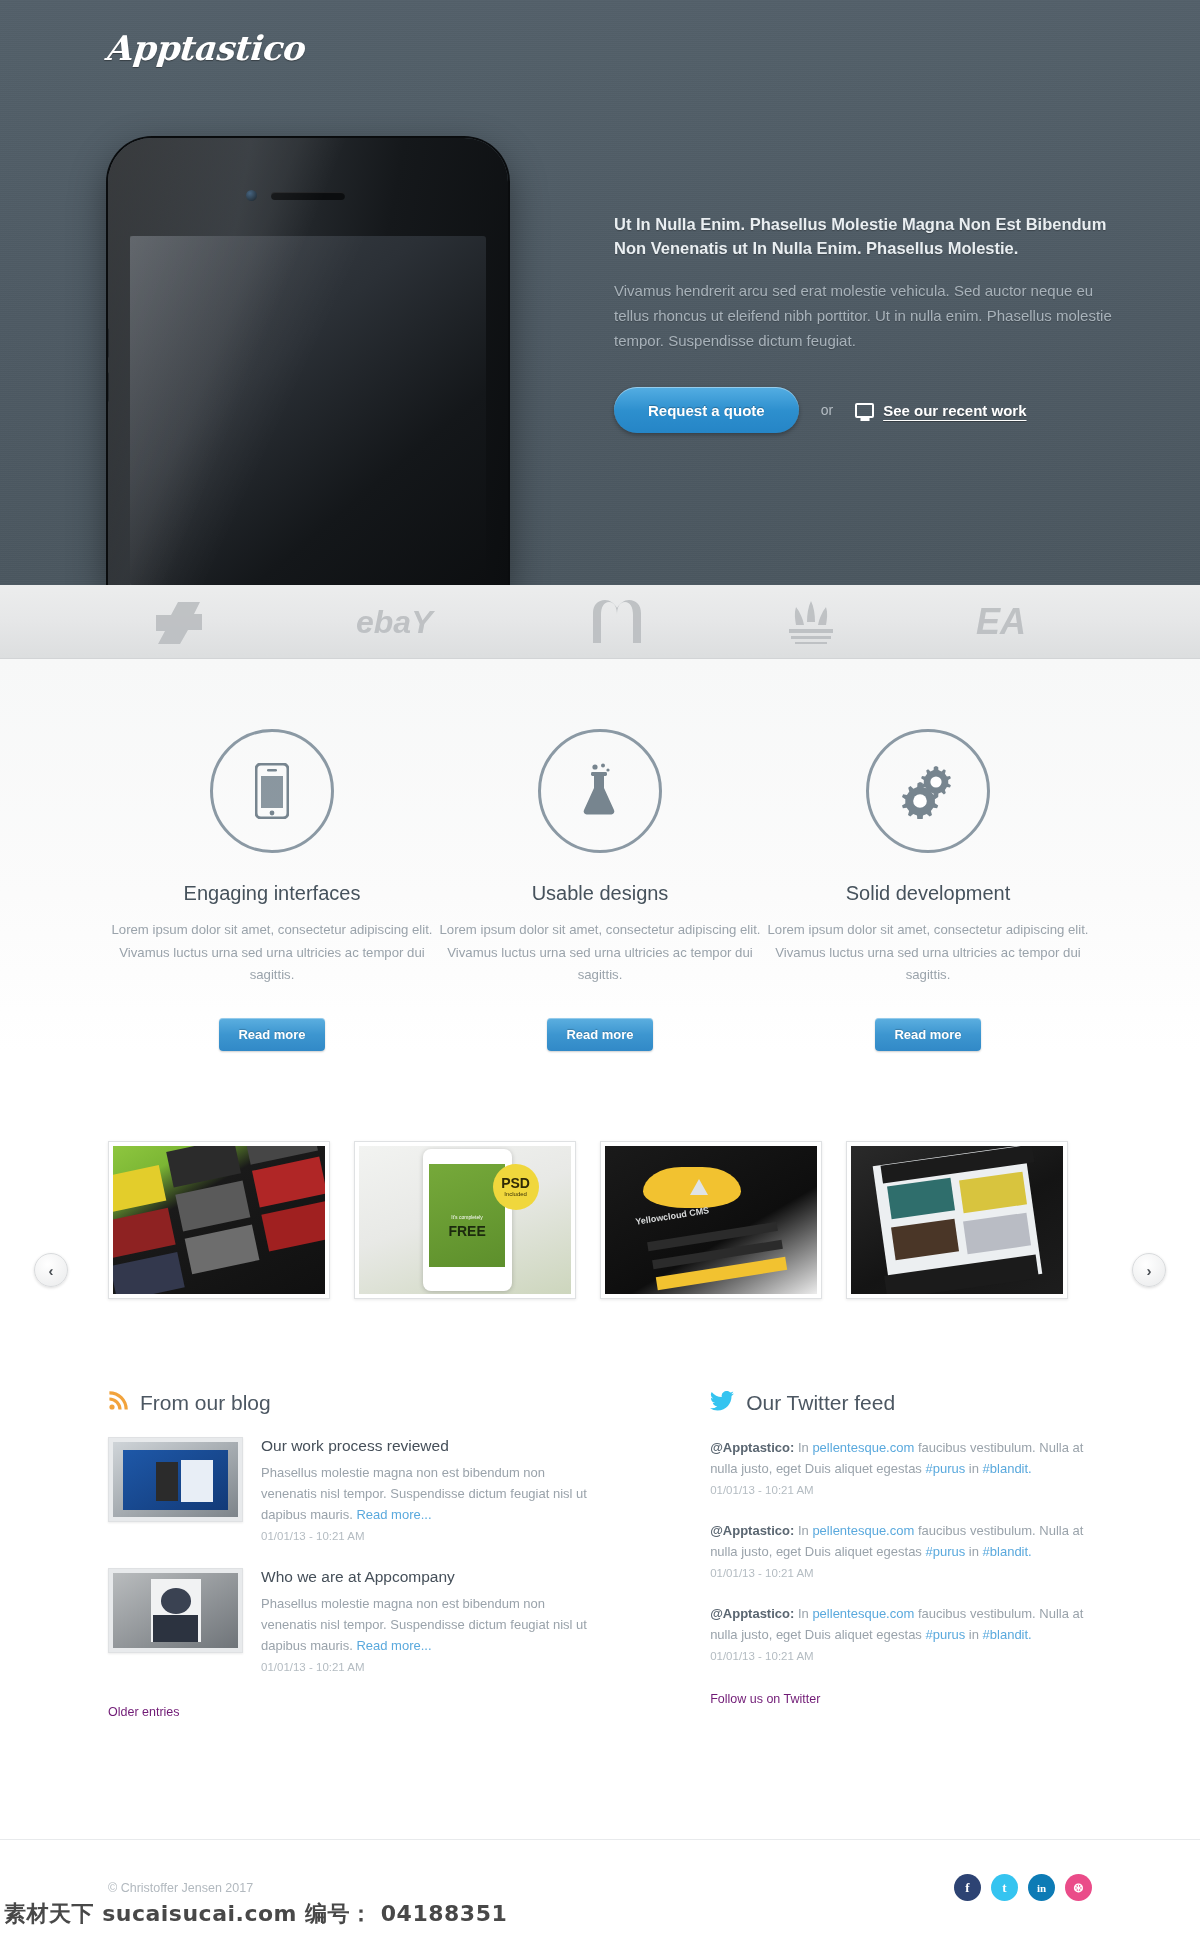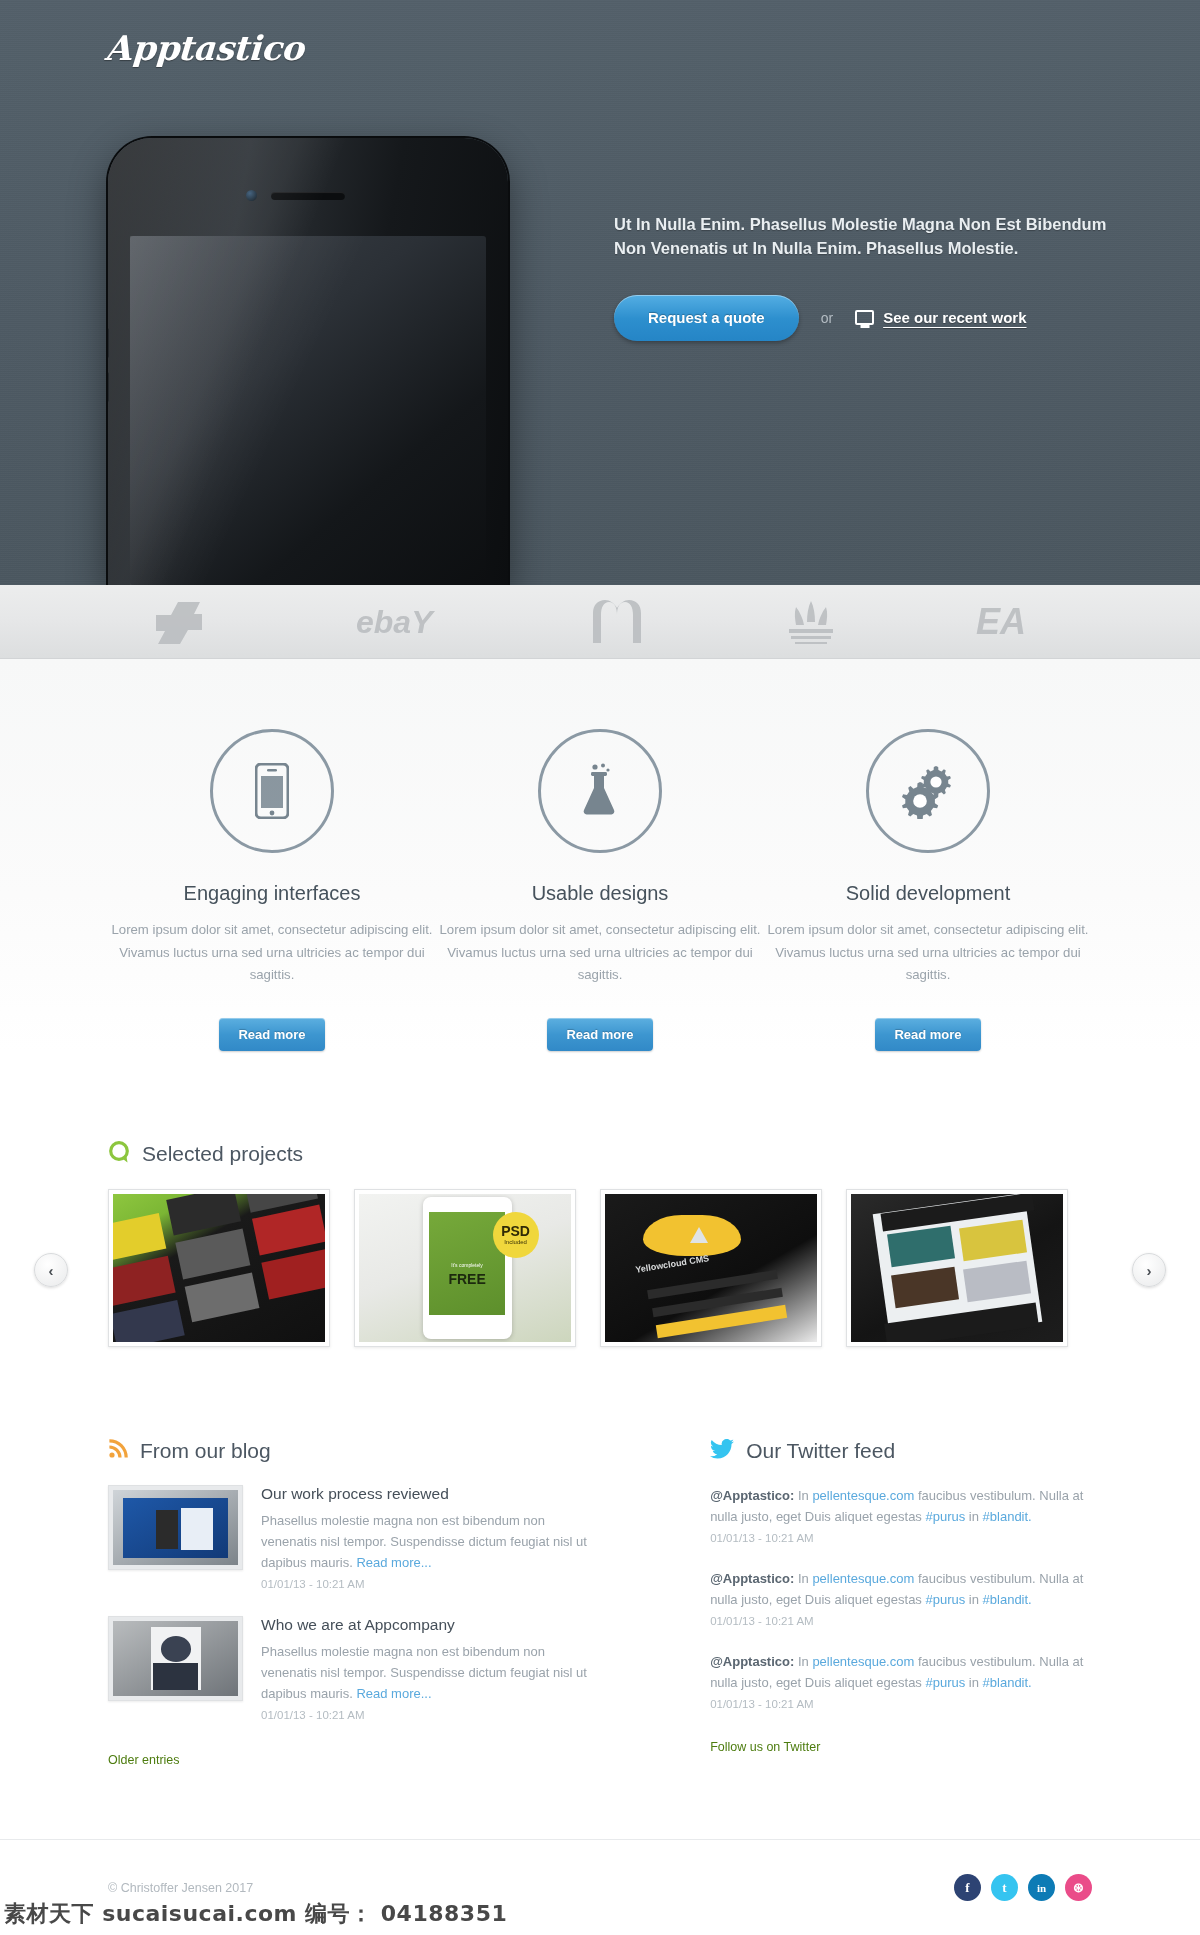--- a/index.html
+++ b/index.html
@@ -181,21 +181,21 @@
   .post-thumb-inner { width:100%; height:100%; position:relative; overflow:hidden; }
   .post-body { flex:1; }
   .post-title { font-size: 15.5px; color:#454f59; margin-bottom: 7px; }
   .post-text { font-size: 13px; color:#9aa3ab; line-height: 1.62; }
   .link { color:#5aa9dd; text-decoration:none; }
   .post-date { margin-top: 5px; font-size: 11.5px; color:#b4bcc2; }
   .tweet { margin-bottom: 24px; }
   .tweet-text { font-size: 13px; color:#9aa3ab; line-height: 1.62; }
   .tweet-user { color:#5a6671; font-weight:700; }
   .tweet-date { margin-top: 5px; font-size: 11.5px; color:#b4bcc2; }
-  .more-link { font-size: 12.5px; color:#4d7c0f; text-decoration:none; display:inline-block; margin-top:6px; }
+  .more-link { font-size: 12.5px; color:#701a75; text-decoration:none; display:inline-block; margin-top:6px; }
 
   
   .footer {
     position:absolute; left:0; bottom:0; width:1200px; height: 96px;
     padding: 0 108px; border-top:1px solid #e8eaec;
     display:flex; align-items:center; justify-content:space-between;
   }
   .copyright { font-size: 12.5px; color:#b2b9bf; }
   .socials { display:flex; gap:10px; }
   .social {
@@ -225,20 +225,21 @@
       <div class="phone-speaker"></div>
       <div class="phone-cam"></div>
       <div class="phone-screen"></div>
       <div class="phone-glare"></div>
       <div class="phone-btn-l"></div>
       <div class="phone-btn-l2"></div>
     </div>
 
     <div class="hero-copy">
       <p class="hero-lead">Ut In Nulla Enim. Phasellus Molestie Magna Non Est Bibendum Non Venenatis ut In Nulla Enim. Phasellus Molestie.</p>
+      <p class="hero-body">Vivamus hendrerit arcu sed erat molestie vehicula. Sed auctor neque eu tellus rhoncus ut eleifend nibh porttitor. Ut in nulla enim. Phasellus molestie tempor. Suspendisse dictum feugiat.</p>
       <div class="hero-actions">
         <button class="btn-primary">Request a quote</button>
         <span class="or-text">or</span>
         <a class="see-work" href="#">
           <span class="monitor-icon"></span>
           <span class="lbl">See our recent work</span>
         </a>
       </div>
     </div>
   </div>
@@ -313,30 +314,20 @@
           </g>
         </svg>
       </div>
       <div class="feat-title">Solid development</div>
       <div class="feat-text">Lorem ipsum dolor sit amet, consectetur adipiscing elit. Vivamus luctus urna sed urna ultricies ac tempor dui sagittis.</div>
       <button class="btn-read">Read more</button>
     </div>
   </div>
 
   <div class="projects">
-    <div class="section-head">
-      <span>
-        <svg width="22" height="22" viewBox="0 0 22 22">
-            <path d="M11 1a10 10 0 1 0 6 18v-4l-3 1A6.4 6.4 0 1 1 17.4 11 6.4 6.4 0 0 1 17 19V1z" fill="none"></path>
-            <circle cx="11" cy="10" r="8.3" fill="none" stroke="#8cc63e" stroke-width="3.2"></circle>
-            <path d="M13.5 17l6 4.5-1.2-7z" fill="#8cc63e"></path>
-          </svg>
-      </span>
-      <span class="section-title">Selected projects</span>
-    </div>
 
     <div class="proj-row">
 
       <div class="proj-card">
         <div class="proj-thumb" style="background:linear-gradient(150deg,#8ec63f 0%,#7bb634 18%,#1a1a1a 36%,#101010 100%)">
           <div style="position:absolute;inset:0;transform:rotate(-12deg) scale(1.25)">
             <div style="position:absolute;left:6%;top:14%;width:26%;height:20%;background:#e3cd2b"></div>
             <div style="position:absolute;left:36%;top:8%;width:26%;height:20%;background:#2b2b2b"></div>
             <div style="position:absolute;left:66%;top:4%;width:26%;height:20%;background:#464646"></div>
             <div style="position:absolute;left:6%;top:38%;width:26%;height:20%;background:#8e2222"></div>

